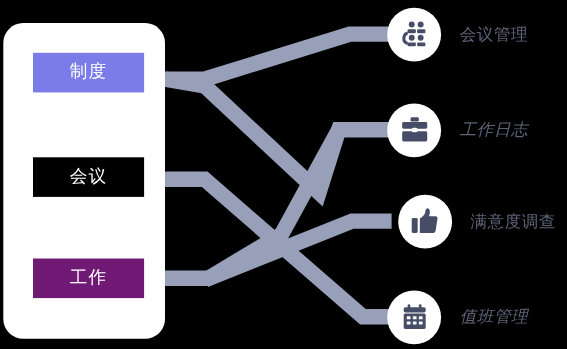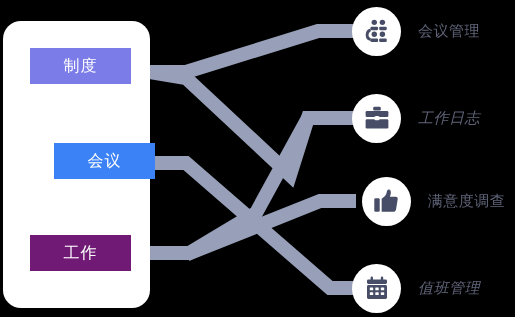--- a/index.html
+++ b/index.html
@@ -32,21 +32,21 @@
     width: 101px;
     height: 36px;
     line-height: 36px;
     text-align: center;
     color: #ffffff;
     font-size: 16px;
     letter-spacing: 1px;
     white-space: nowrap;
   }
   #chip-zhidu  { top: 27px;  background: #7b7ce8; }
-  #chip-huiyi  { top: 122px; background: #3b82f6; margin-left: 24px; }
+  #chip-huiyi  { top: 122px; background: #000000; }
   #chip-gongzuo{ top: 214px; background: #701a75; }
 
   
   #connectors {
     position: absolute;
     left: 0;
     top: 0;
     width: 515px;
     height: 317px;
   }

